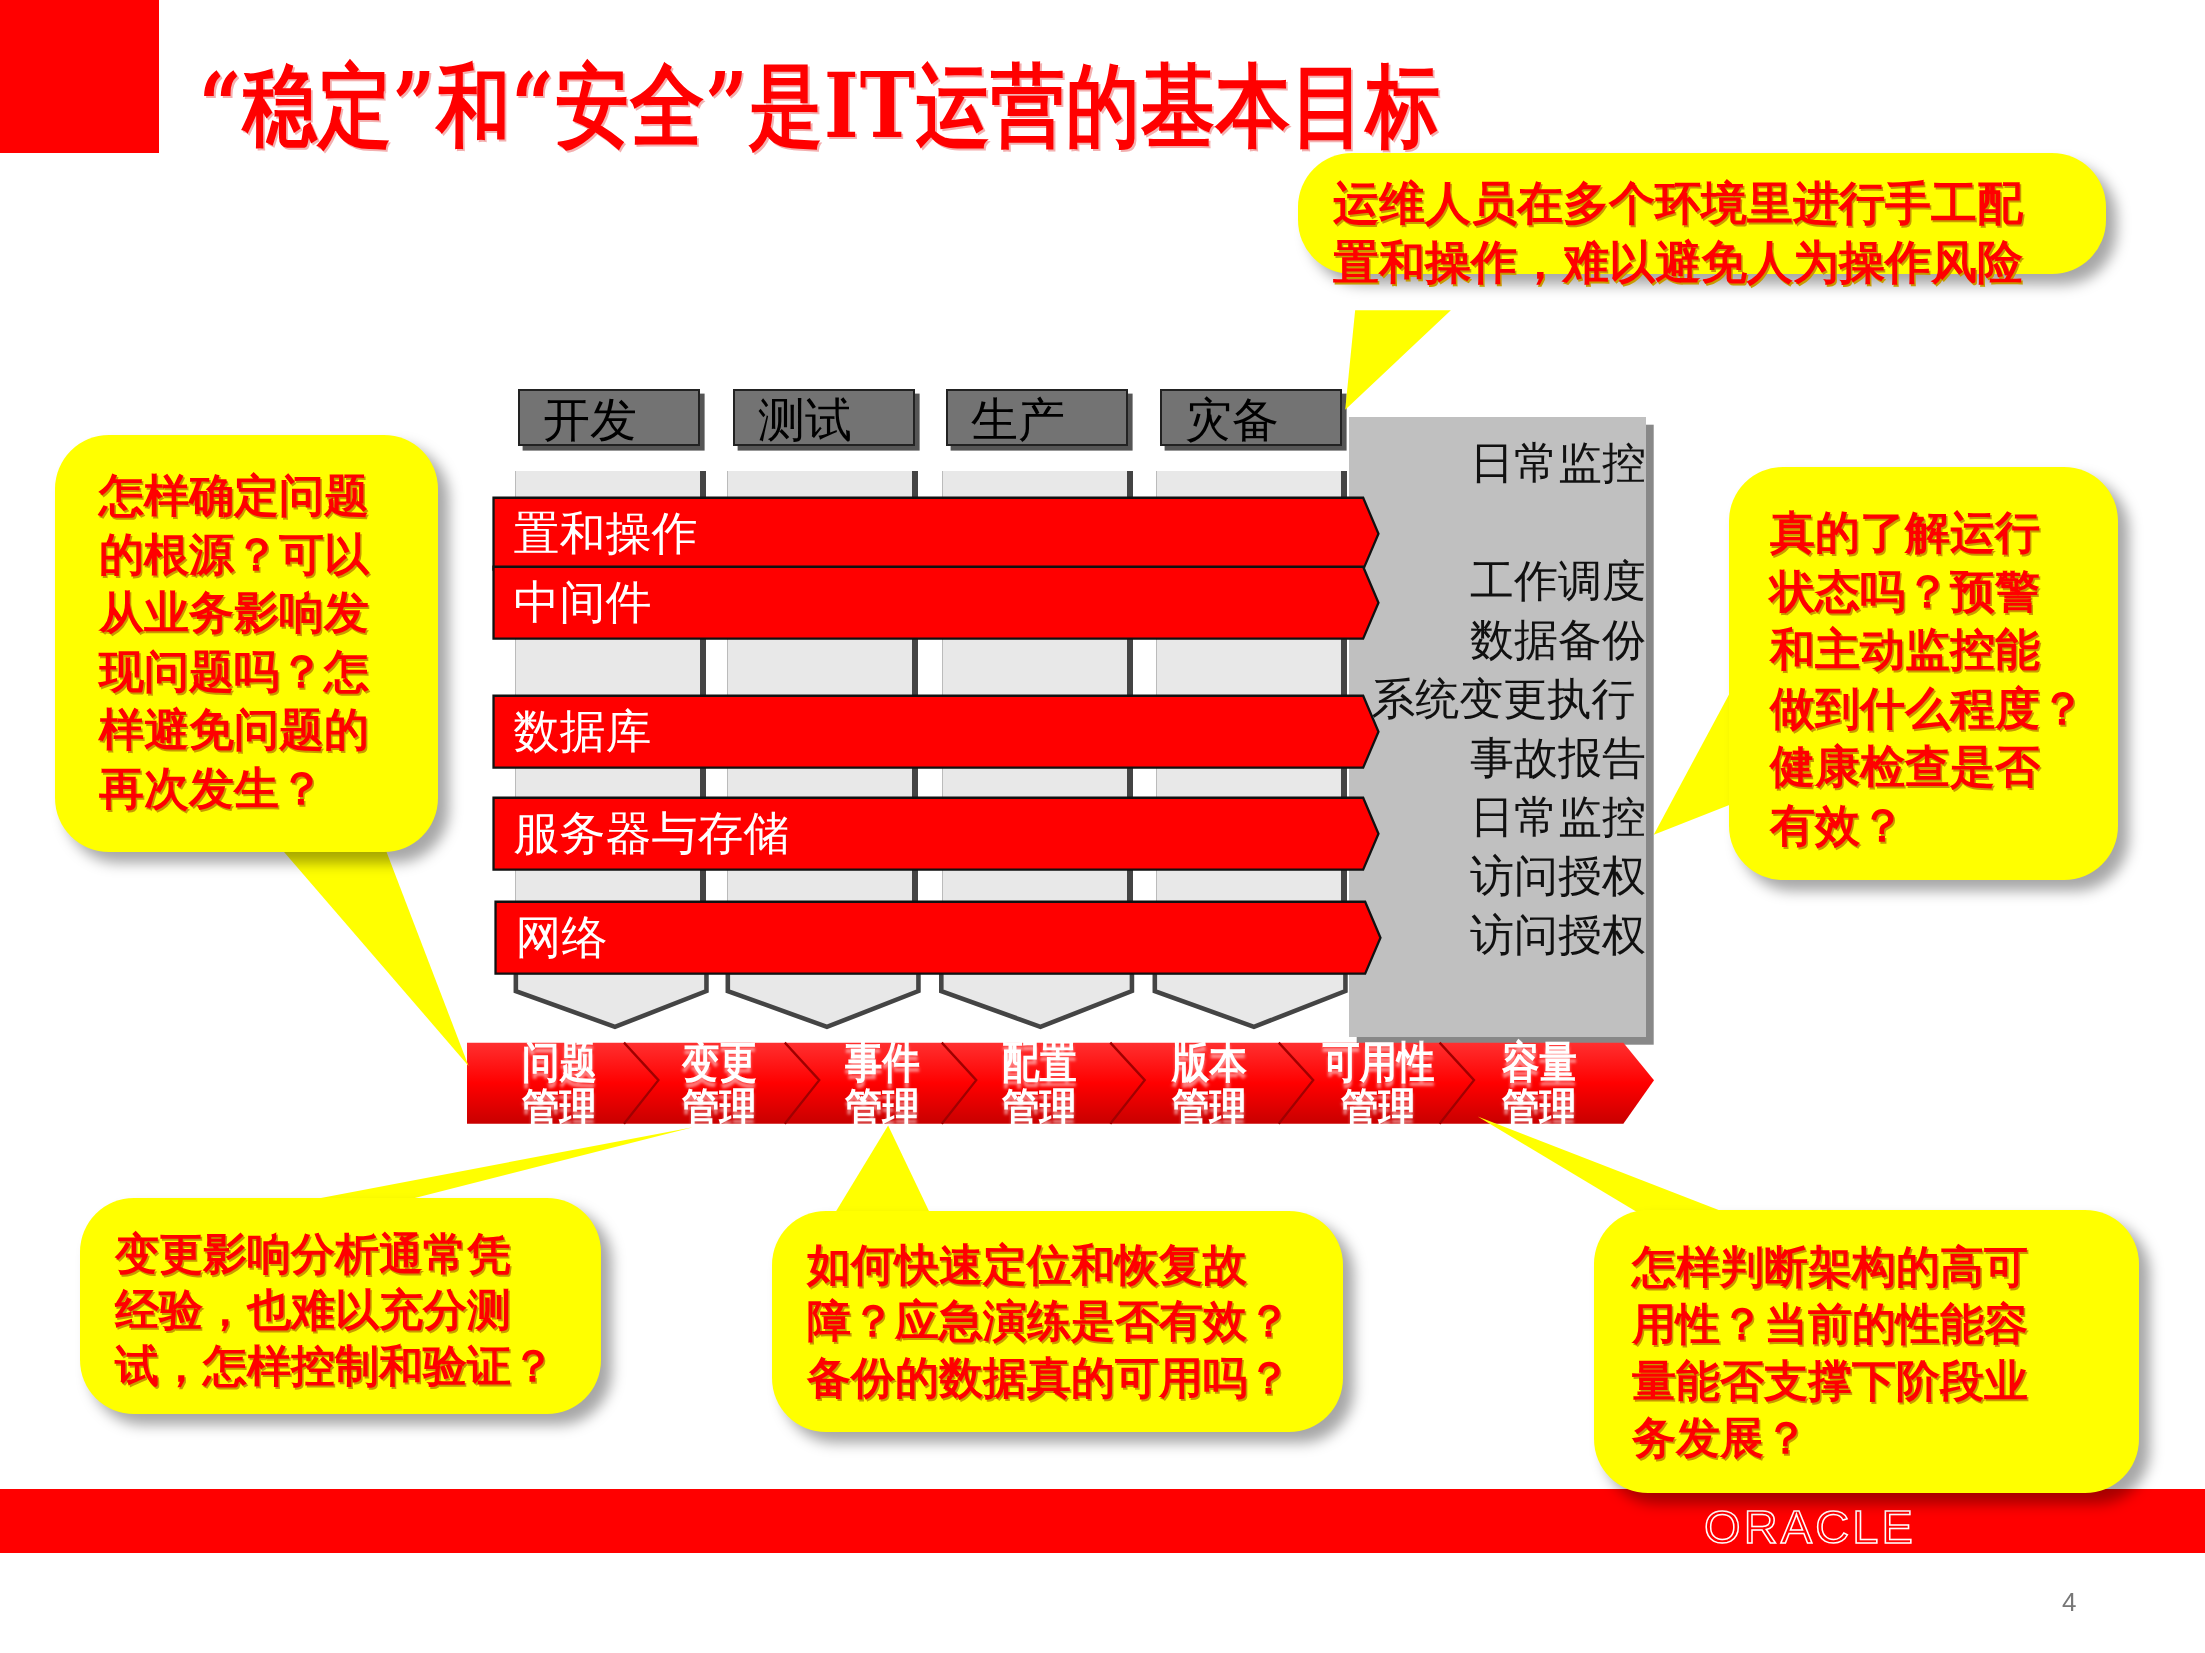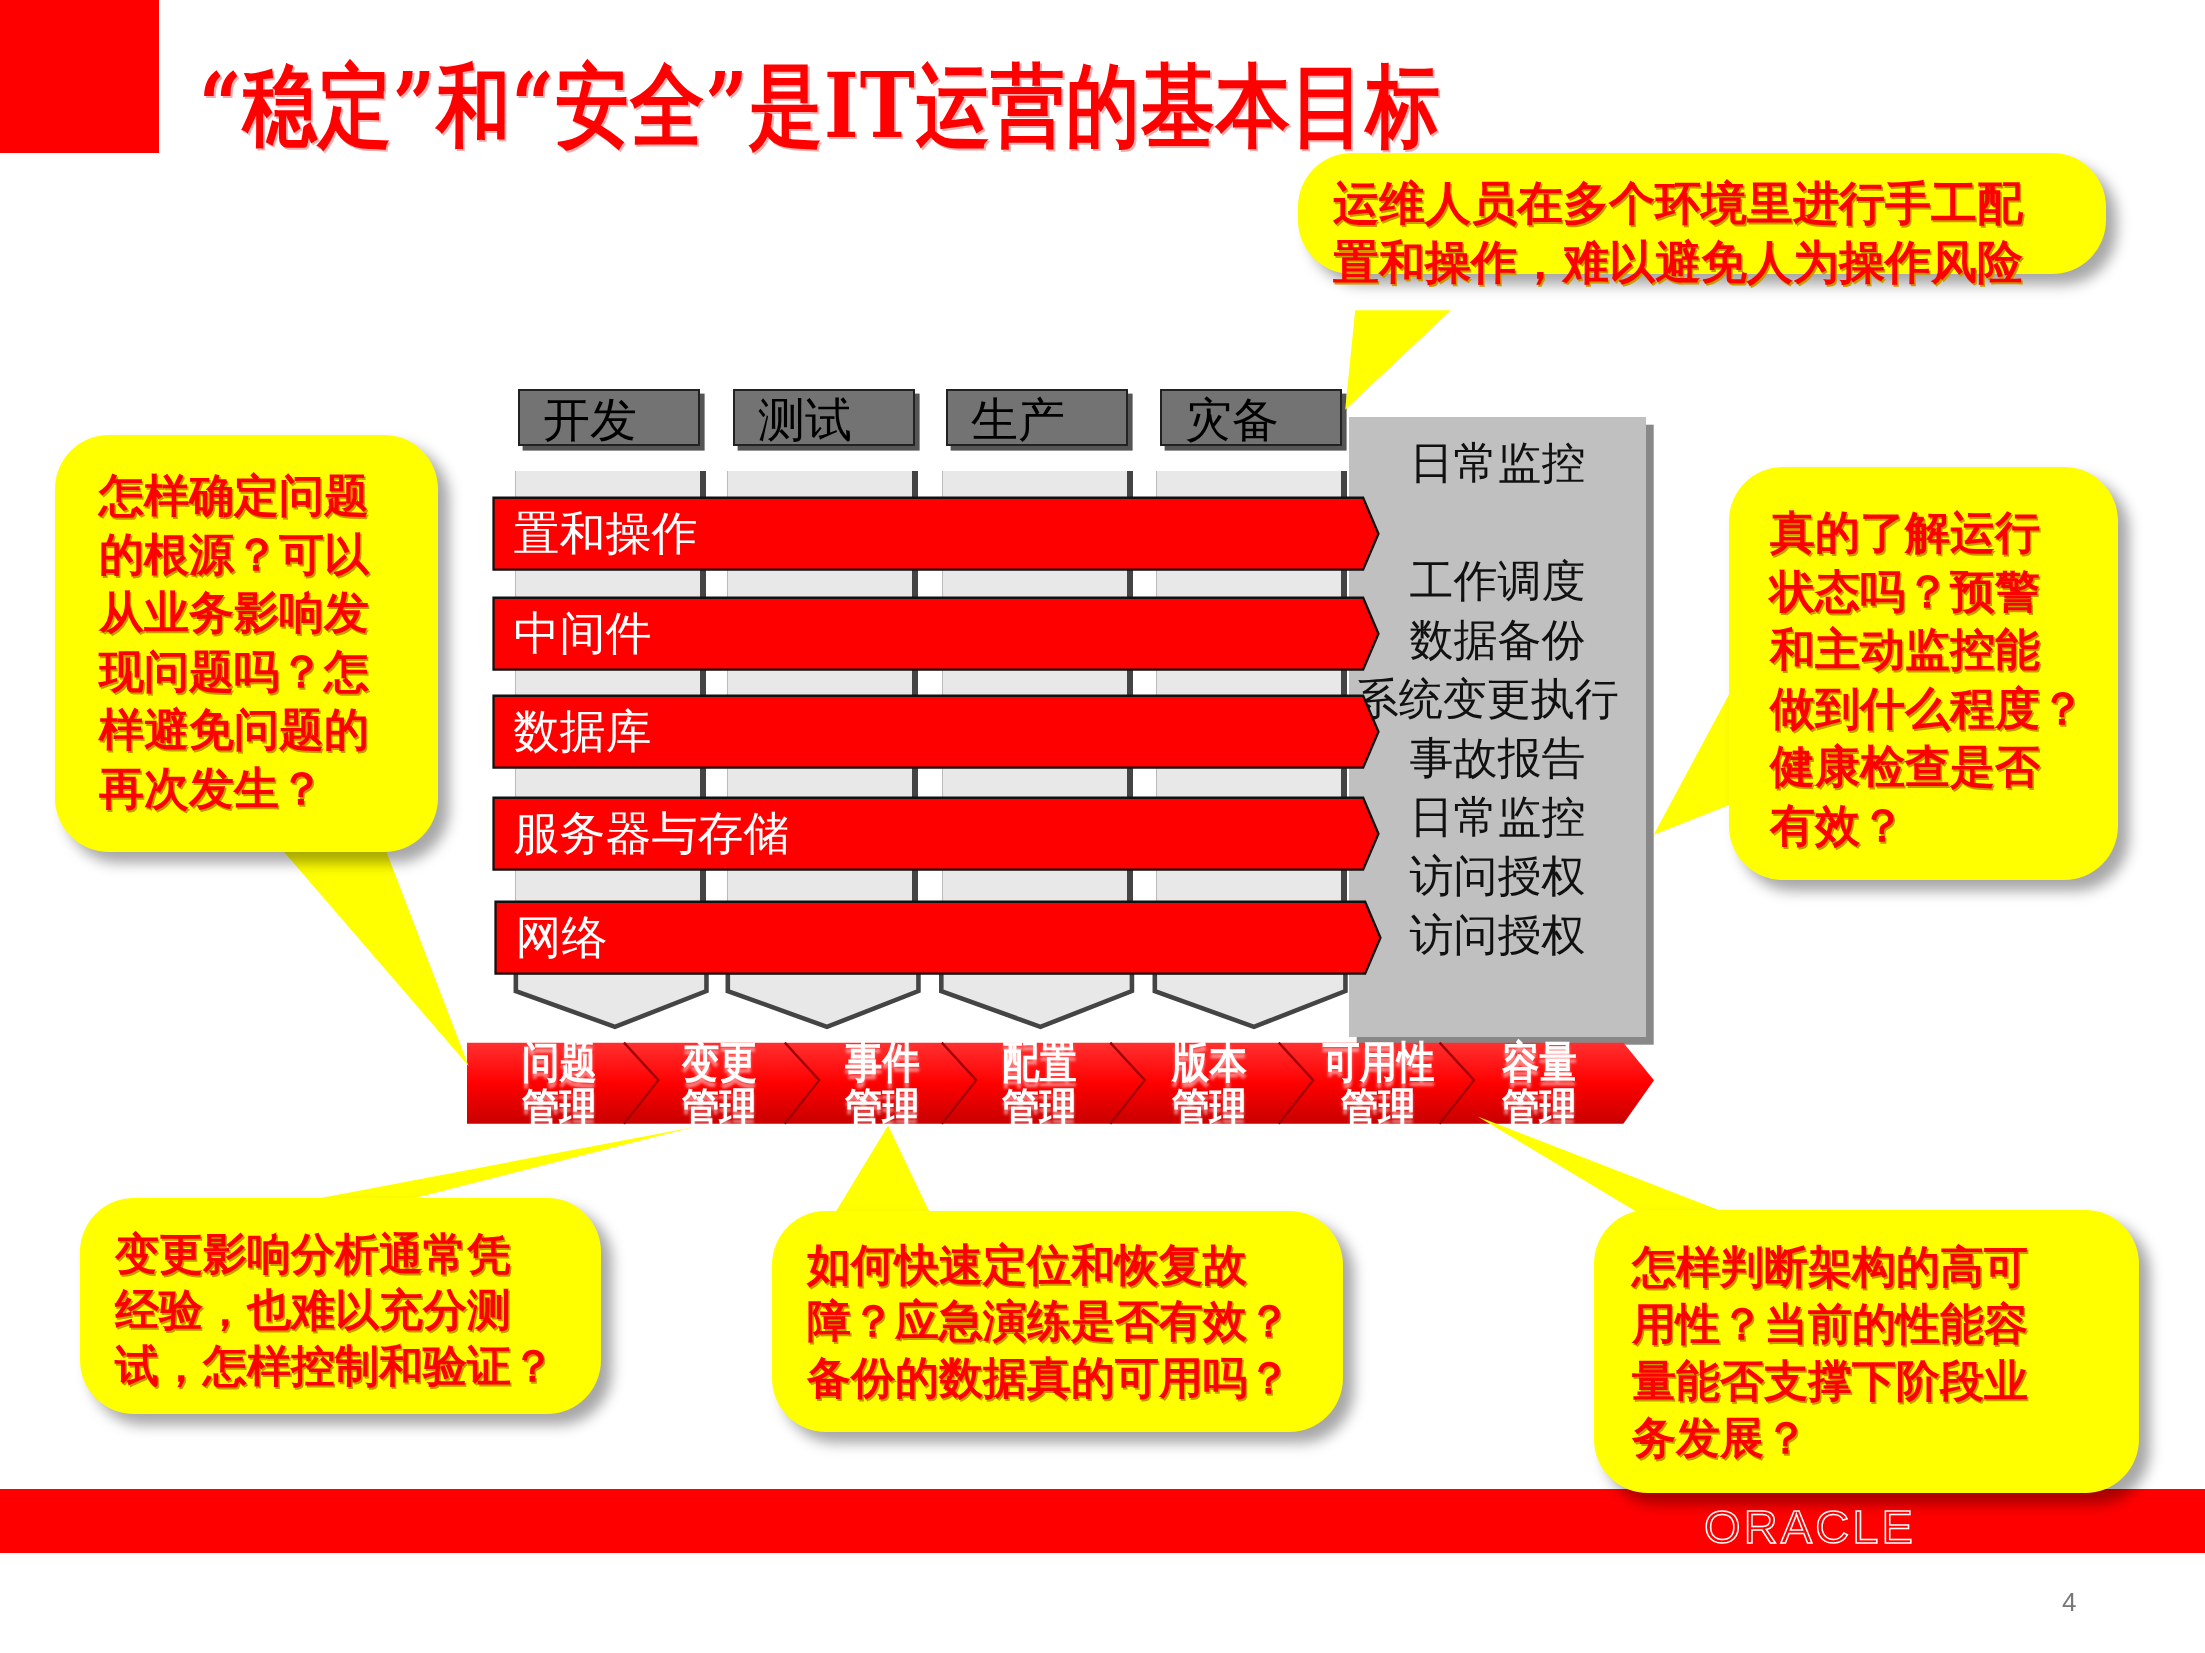--- a/index.html
+++ b/index.html
@@ -23,21 +23,21 @@
          font-family:"DejaVu Serif", serif; }
   
   .col { width:191px; background:#e8e8e8; border-left:1.5px solid #bbb; border-right:6.1px solid #444; box-sizing:border-box; z-index:1; }
   
   .layer { height:75px; z-index:3; }
   .layer svg { position:absolute; left:0; top:0; }
   .layer .lbl { position:absolute; left:21.4px; top:0; line-height:75px; font-size:46px; color:#fff; white-space:nowrap;
                 font-family:"DejaVu Serif", serif; }
 
   .ops-panel { left:1349px; top:417px; width:297px; height:620px; background:#c0c0c0; box-shadow:7.7px 7.7px 0 #888; z-index:2; }
-  .ops-item { position:absolute; width:100%; text-align:center; font-size:44px; color:#111; white-space:nowrap;
+  .ops-item { position:absolute; width:100%; text-align:right; font-size:44px; color:#111; white-space:nowrap;
               font-family:"DejaVu Serif", serif; }
 
   .process-bar { left:467px; top:1038px; width:1187px; height:92px; z-index:3; }
   .proc-lbl { position:absolute; color:#fff; font-weight:bold; font-size:44px; line-height:47px; text-align:center;
               white-space:pre-line; font-family:"DejaVu Sans", sans-serif; transform:scaleX(0.85);
               text-shadow:0 4.6px 3.1px rgba(255,255,255,0.5); }
 
   .footer-bar { left:0; top:1489px; width:2205px; height:64px; background:#ff0000; z-index:1; }
   .oracle-logo { left:1704px; top:1499px; font-size:47px; font-family:"Liberation Sans", sans-serif; color:#ffffff;
                  letter-spacing:3.1px; z-index:2; font-weight:normal; -webkit-text-stroke:1.5px #fff; color:transparent; }
@@ -134,21 +134,21 @@
   <div class="ops-item" style="top:430px;">访问授权</div>
   <div class="ops-item" style="top:489px;">访问授权</div>
 </div>
 
 <div class="abs layer" style="left:492px; top:496px; width:888px;">
   <svg width="888" height="77" viewBox="0 0 1160 100">
       <polygon points="2,2 1138,2 1158,49 1138,96 2,96" fill="#ff0000" stroke="#111" stroke-width="3"></polygon>
     </svg>
   <span class="lbl">置和操作</span>
 </div>
-<div class="abs layer" style="left:492px; top:596px; width:888px;text-decoration:underline;">
+<div class="abs layer" style="left:492px; top:565px; width:888px;text-decoration:underline;">
   <svg width="888" height="77" viewBox="0 0 1160 100">
       <polygon points="2,2 1138,2 1158,49 1138,96 2,96" fill="#ff0000" stroke="#111" stroke-width="3"></polygon>
     </svg>
   <span class="lbl">中间件</span>
 </div>
 <div class="abs layer" style="left:492px; top:694px; width:888px;">
   <svg width="888" height="77" viewBox="0 0 1160 100">
       <polygon points="2,2 1138,2 1158,49 1138,96 2,96" fill="#ff0000" stroke="#111" stroke-width="3"></polygon>
     </svg>
   <span class="lbl">数据库</span>

